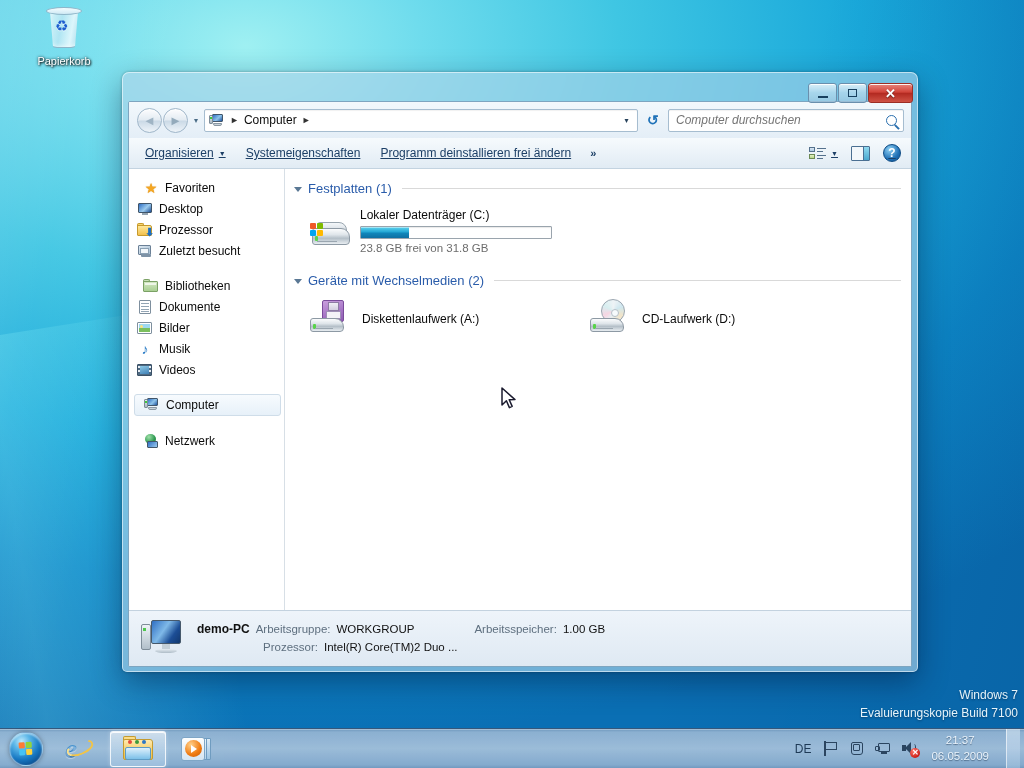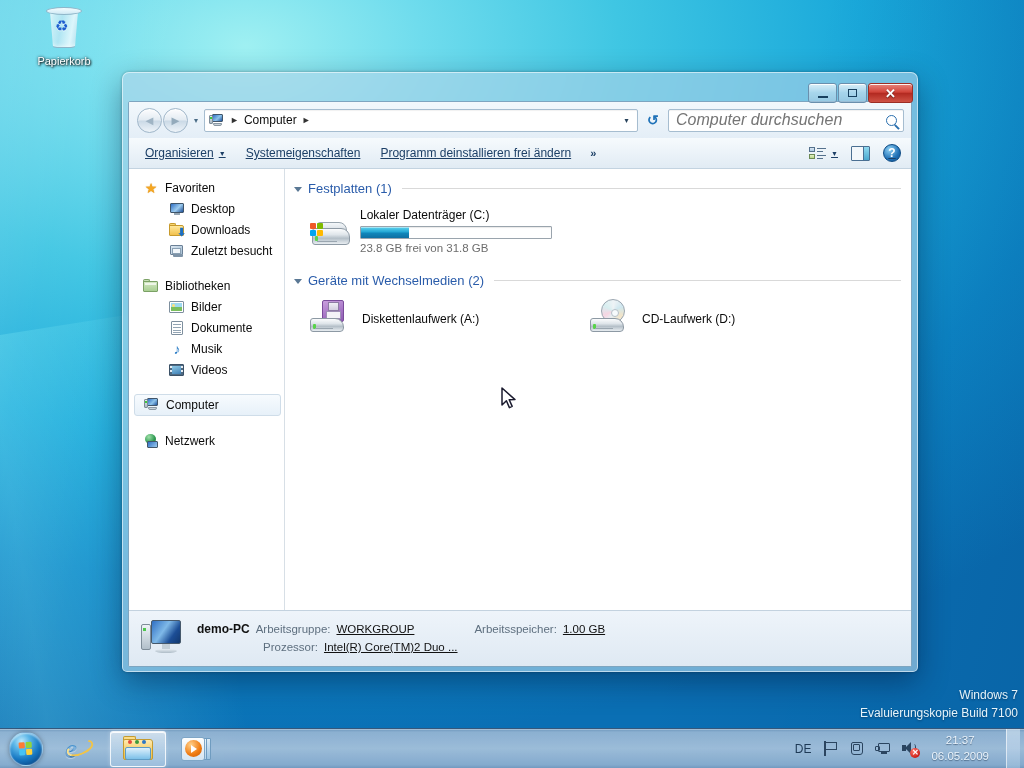--- a/index.html
+++ b/index.html
@@ -155,21 +155,21 @@
   .refresh-g {
     color: #1f72b8; font-size: 14px; font-weight: bold; line-height: 1;
     transform: scaleX(-1);
   }
   #searchbox {
     width: 236px; height: 23px; background: #fff; border: 1px solid #a6bdd0;
     border-radius: 2px; display: flex; align-items: center; padding: 0 4px 0 7px;
     box-shadow: inset 0 1px 1px rgba(0,0,0,0.06);
   }
   #search-input {
-    flex: 1; border: 0; outline: 0; font-size: 16px; font-style: italic;
+    flex: 1; border: 0; outline: 0; font-size: 12px; font-style: italic;
     color: #8d8d8d; font-family: "Liberation Sans", sans-serif; background: transparent;
   }
   .mag {
     width: 11px; height: 11px; border: 1.8px solid #2a6fae; border-radius: 50%;
     position: relative; flex-shrink: 0; margin-right: 2px;
   }
   .mag::after {
     content: ""; position: absolute; right: -4px; bottom: -3px;
     width: 6px; height: 1.8px; background: #2a6fae; transform: rotate(45deg);
   }
@@ -216,21 +216,21 @@
   
   #content { flex: 1; display: flex; overflow: hidden; }
   #navpane {
     width: 156px; background: #fff; border-right: 1px solid #d7dfe6;
     padding: 8px 0 0 0; overflow: hidden; flex-shrink: 0;
   }
   .nav-item {
     height: 21px; display: flex; align-items: center; gap: 6px;
     padding-left: 14px; font-size: 12px; color: #0b0b0b; white-space: nowrap;
   }
-  .nav-item.child { padding-left: 40px; }
+  .nav-item.child { padding-left: 8px; }
   .nav-item.selected {
     background: linear-gradient(180deg, #f7fbfe, #e7f1f9);
     border: 1px solid #cfdde9; border-radius: 3px;
     margin: 0 3px 0 5px; padding-left: 9px; height: 22px;
   }
   .nav-gap { height: 14px; }
   .ni {
     width: 16px; height: 16px; flex-shrink: 0; position: relative;
   }
   
@@ -373,21 +373,21 @@
     background: linear-gradient(180deg,#e4ecf2,#aebcc7); border-radius: 50%; }
   .status-pc .tower {
     position: absolute; left: 0px; top: 6px; width: 10px; height: 26px;
     background: linear-gradient(180deg, #eef3f7, #b2bfca); border: 1px solid #7e8c98; border-radius: 2px;
   }
   .status-pc .tled { position: absolute; left: 2px; top: 10px; width: 3px; height: 3px; background: #4ec94e; }
   .status-text { font-size: 11.5px; line-height: 1.55; }
   .status-line { display: flex; gap: 6px; flex-wrap: wrap; align-items: baseline; }
   .pcname { font-size: 12px; color: #111; font-weight: bold; }
   .skey { color: #5e6f7f; }
-  .sval { color: #111; text-decoration: underline; }
+  .sval { color: #111; }
   .status-line2 { margin-left: 66px; }
 
   
   #cursor { position: absolute; left: 500px; top: 386px; z-index: 40; pointer-events: none; }
 
   
   #taskbar {
     position: absolute; left: 0; bottom: 0; width: 1024px; height: 40px; z-index: 30;
     background: linear-gradient(180deg, rgba(116,152,186,0.93) 0%, rgba(150,181,211,0.93) 8%, rgba(168,194,219,0.92) 50%, rgba(142,175,207,0.93) 92%, rgba(120,156,192,0.95) 100%);
     border-top: 1px solid rgba(32,64,100,0.75);
@@ -631,58 +631,58 @@
                 <span class="b"></span>
               </span>
             <span>Desktop</span>
           </div>
           <div class="nav-item child">
             <span class="ni ico-dl">
                 <span class="t"></span>
                 <span class="f"></span>
                 <span class="a">⬇</span>
               </span>
-            <span>Downloads</span>
+            <span>Prozessor</span>
           </div>
           <div class="nav-item child">
             <span class="ni ico-recent">
                 <span class="w"></span>
                 <span class="c"></span>
                 <span class="k"></span>
               </span>
             <span>Zuletzt besucht</span>
           </div>
 
           <div class="nav-gap"></div>
 
           <div class="nav-item">
             <span class="ni ico-lib">
                 <span class="t"></span>
                 <span class="f"></span>
                 <span class="s"></span>
               </span>
             <span>Bibliotheken</span>
-          </div>
-          <div class="nav-item child">
-            <span class="ni ico-pics">
-                <span class="fr"></span>
-                <span class="sky"></span>
-                <span class="sun"></span>
-              </span>
-            <span>Bilder</span>
           </div>
           <div class="nav-item child">
             <span class="ni ico-doc">
               <span class="p"></span>
               <span class="ln" style="top:4px"></span>
                 <span class="ln" style="top:7px"></span>
               <span class="ln" style="top:10px"></span>
                 <span class="ln" style="top:12px"></span>
             </span>
             <span>Dokumente</span>
+          </div>
+          <div class="nav-item child">
+            <span class="ni ico-pics">
+                <span class="fr"></span>
+                <span class="sky"></span>
+                <span class="sun"></span>
+              </span>
+            <span>Bilder</span>
           </div>
           <div class="nav-item child">
             <span class="ni ico-music">♪</span>
             <span>Musik</span>
           </div>
           <div class="nav-item child">
             <span class="ni ico-vid">
               <span class="fr"></span>
                 <span class="scr"></span>
               <span class="pf" style="left:1px;top:4px"></span>

